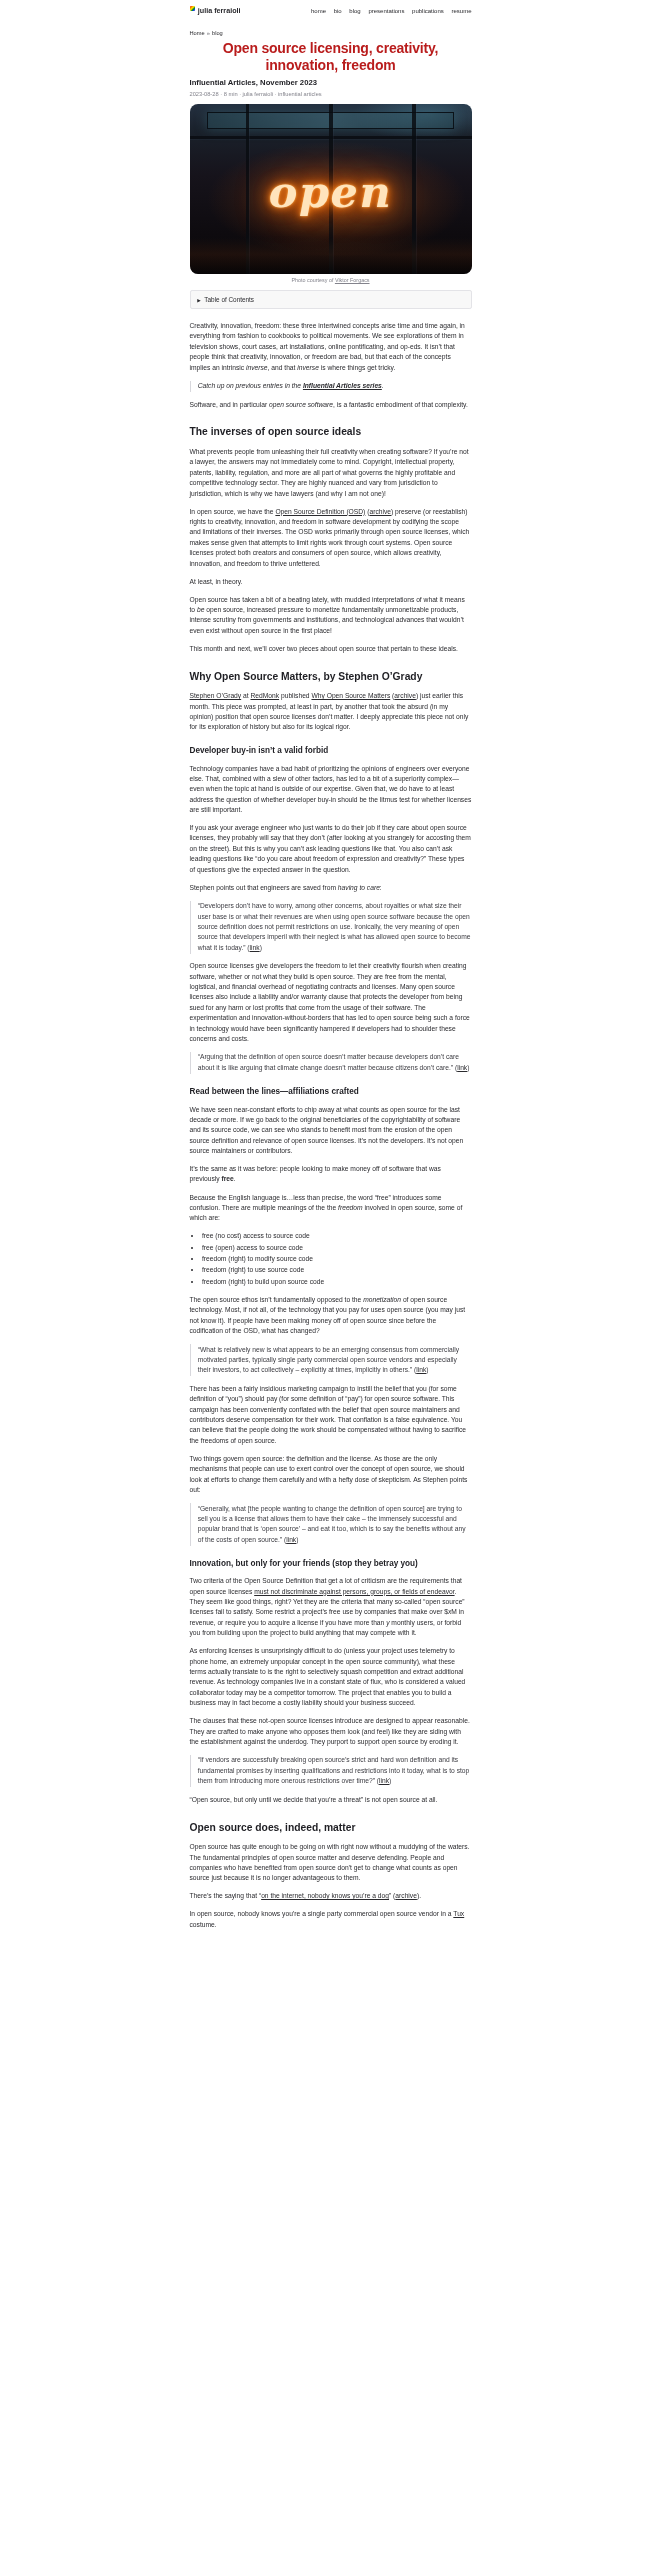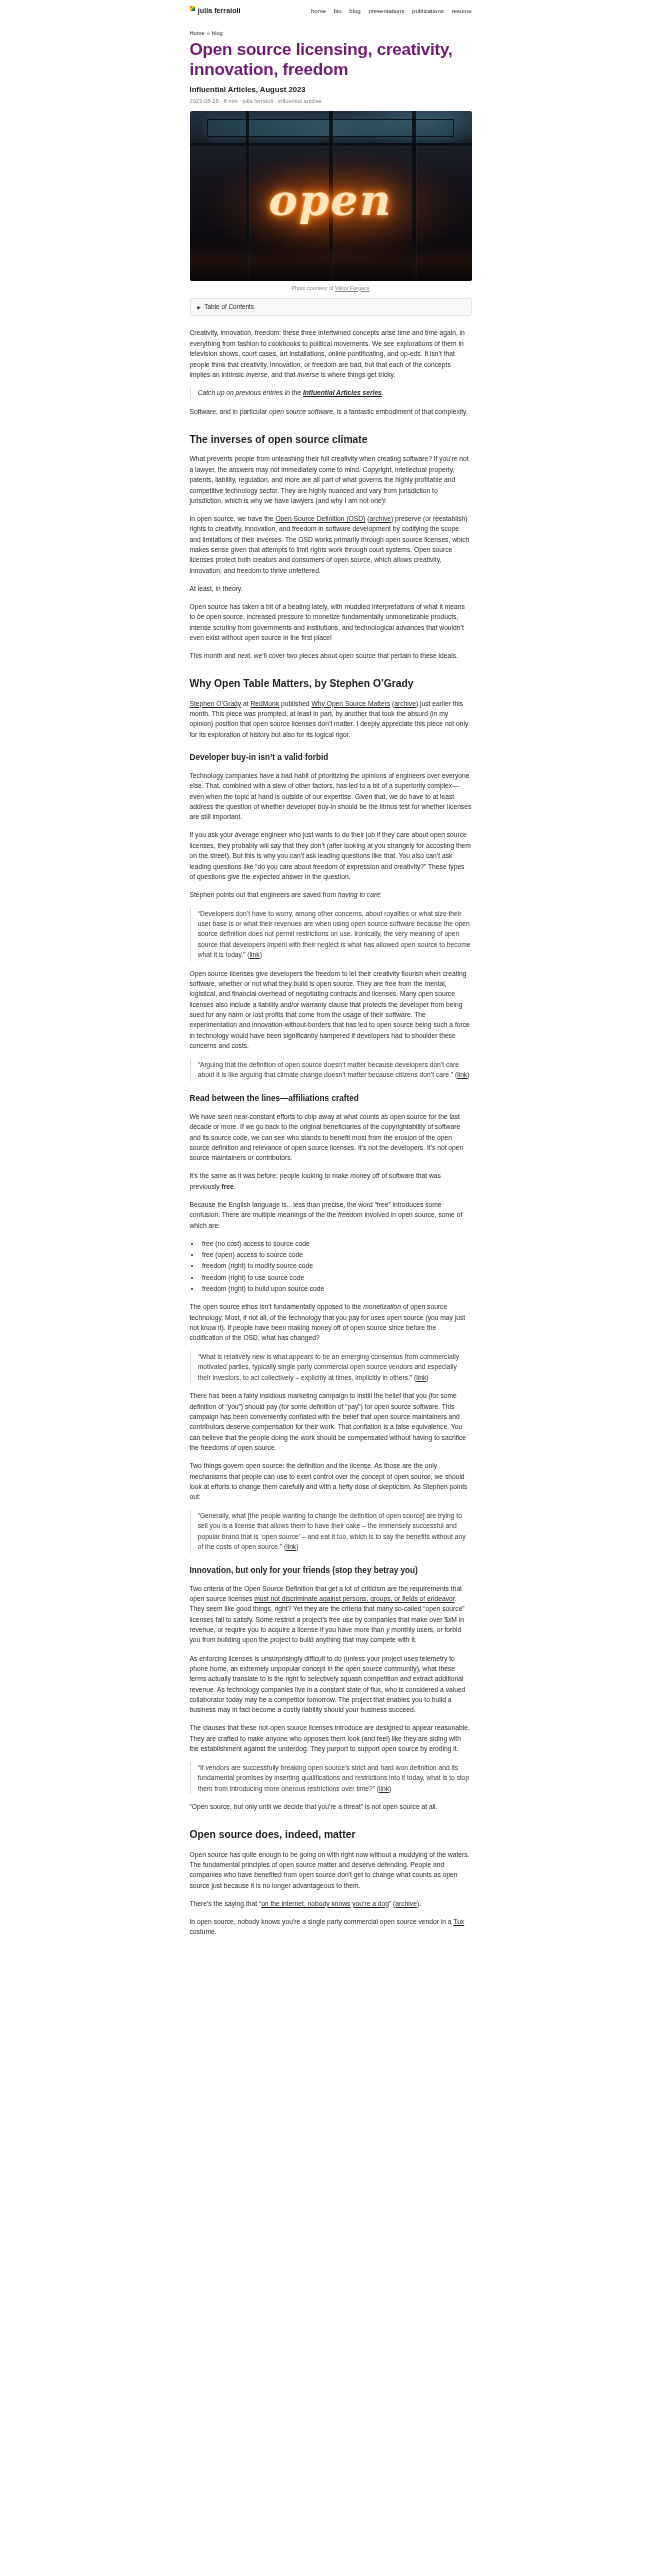--- a/index.html
+++ b/index.html
@@ -17,28 +17,28 @@
   .logo-sq { width: 5.2px; height: 5.2px; border-radius: 1px;
     background: linear-gradient(135deg,#e40303 0%,#ff8c00 25%,#ffed00 45%,#008026 65%,#004dff 82%,#750787 100%); }
   nav[data-name="site-nav"] a { font-size: 6px; color: #2a2a2e; text-decoration: none; margin-left: 7.7px; }
 
   
   .breadcrumb { font-size: 5.7px; margin: 10.3px 0 4.1px; color: #2a2a2e; }
   .breadcrumb a { color: #2a2a2e; text-decoration: none; }
   .breadcrumb .sep { margin: 0 2.1px; color: #6c6c73; }
 
   
-  h1.post-title { font-size: 17px; line-height: 1.22; margin: 1px 0 4.1px; letter-spacing: -0.2px; color: #701a75; }
+  h1.post-title { font-size: 14px; line-height: 1.22; margin: 1px 0 4.1px; letter-spacing: -0.2px; color: #b91c1c; text-align: center; }
   .post-subtitle { font-size: 7.7px; font-weight: bold; margin: 0 0 3.6px; color: #1f1f24; }
   .post-meta { font-size: 5.7px; color: #83838c; margin: 0 0 7.2px; }
 
   
   .hero-figure { margin: 0 0 5.2px; }
   .hero {
-    position: relative; width: 100%; height: 170px; border-radius: 2px; overflow: hidden;
+    position: relative; width: 100%; height: 170px; border-radius: 8px; overflow: hidden;
     background:
       radial-gradient(ellipse 62% 46% at 52% 56%, rgba(255,122,22,0.42), rgba(130,55,12,0.16) 55%, rgba(0,0,0,0) 74%),
       radial-gradient(ellipse 42% 26% at 84% 6%, rgba(92,160,188,0.35), rgba(0,0,0,0) 62%),
       linear-gradient(180deg, #243040 0%, #1a212b 16%, #16131b 42%, #0e0b0f 76%, #0a0709 100%);
   }
   .transom { position: absolute; top: 8.2px; left: 17.5px; right: 17.5px; height: 17.5px;
     background: linear-gradient(90deg, rgba(41,77,89,0.55), rgba(66,112,128,0.6), rgba(41,77,89,0.5));
     border: 1px solid rgba(8,12,18,0.9); box-shadow: 0 0 11.3px rgba(56,105,120,0.5); }
   .mullion { position: absolute; top: 0; bottom: 0; width: 3.6px; background: #0a0d12; box-shadow: 0.5px 0 0 rgba(70,90,105,0.35); opacity: 0.85; }
   .m1 { left: 20%; } .m2 { left: 49.5%; } .m3 { left: 79%; }
@@ -85,21 +85,21 @@
       <span data-name="site-title">julia ferraioli</span>
     </a>
     <nav data-name="site-nav"><a href="#" data-name="nav-link-home">home</a><a href="#" data-name="nav-link-bio">bio</a><a href="#" data-name="nav-link-blog">blog</a><a href="#" data-name="nav-link-presentations">presentations</a><a href="#" data-name="nav-link-publications">publications</a><a href="#" data-name="nav-link-resume">resume</a></nav>
   </header>
 
   <div class="breadcrumb" data-name="breadcrumb">
     <a href="#" data-name="breadcrumb-home-link">Home</a><span class="sep" data-name="breadcrumb-separator">»</span><a href="#" data-name="breadcrumb-blog-link">blog</a>
   </div>
 
   <h1 class="post-title" data-name="page-title">Open source licensing, creativity, innovation, freedom</h1>
-  <div class="post-subtitle" data-name="post-subtitle">Influential Articles, August 2023</div>
+  <div class="post-subtitle" data-name="post-subtitle">Influential Articles, November 2023</div>
   <div class="post-meta" data-name="post-meta">2023-08-28 · 8 min · julia ferraioli · influential articles</div>
 
   <figure class="hero-figure" data-name="hero-figure">
     <div class="hero" data-name="hero-image">
       <div class="transom" data-name="window-transom"></div>
       <div class="hbar" data-name="window-frame-bar"></div>
       <div class="mullion m1" data-name="window-mullion"></div>
       <div class="mullion m2" data-name="window-mullion"></div>
       <div class="mullion m3" data-name="window-mullion"></div>
       <div class="floor-reflection" data-name="floor-reflection"></div>
@@ -111,27 +111,27 @@
   </figure>
 
   <div class="toc" data-name="table-of-contents-toggle">
     <span class="toc-marker" data-name="toc-expand-icon">▶</span><span data-name="toc-label">Table of Contents</span>
   </div>
 
   <div class="post-content" data-name="article-body">
       <p data-name="paragraph"><span data-name="text-segment">Creativity, innovation, freedom: these three intertwined concepts arise time and time again, in everything from fashion to cookbooks to political movements. We see explorations of them in television shows, court cases, art installations, online pontificating, and op-eds. It isn’t that people think that creativity, innovation, or freedom are bad, but that each of the concepts implies an intrinsic </span><span data-name="text-segment" class="it">inverse</span><span data-name="text-segment">, and that </span><span data-name="text-segment" class="it">inverse</span><span data-name="text-segment"> is where things get tricky.</span></p>
       <blockquote data-name="series-callout" class="callout"><span data-name="text-segment">Catch up on previous entries in the </span><a data-name="inline-link" href="#" class="bd">Influential Articles series</a><span data-name="text-segment">.</span></blockquote>
       <p data-name="paragraph"><span data-name="text-segment">Software, and in particular </span><span data-name="text-segment" class="it">open source software</span><span data-name="text-segment">, is a fantastic embodiment of that complexity.</span></p>
-      <h2 data-name="section-heading">The inverses of open source climate</h2>
+      <h2 data-name="section-heading">The inverses of open source ideals</h2>
       <p data-name="paragraph"><span data-name="text-segment">What prevents people from unleashing their full creativity when creating software? If you’re not a lawyer, the answers may not immediately come to mind. Copyright, intellectual property, patents, liability, regulation, and more are all part of what governs the highly profitable and competitive technology sector. They are highly nuanced and vary from jurisdiction to jurisdiction, which is why we have lawyers (and why I am not one)!</span></p>
       <p data-name="paragraph"><span data-name="text-segment">In open source, we have the </span><a data-name="inline-link" href="#">Open Source Definition (OSD)</a><span data-name="text-segment"> (</span><a data-name="inline-link" href="#">archive</a><span data-name="text-segment">) preserve (or reestablish) rights to creativity, innovation, and freedom in software development by codifying the scope and limitations of their inverses. The OSD works primarily through open source licenses, which makes sense given that attempts to limit rights work through court systems. Open source licenses protect both creators and consumers of open source, which allows creativity, innovation, and freedom to thrive unfettered.</span></p>
       <p data-name="paragraph"><span data-name="text-segment">At least, in theory.</span></p>
       <p data-name="paragraph"><span data-name="text-segment">Open source has taken a bit of a beating lately, with muddied interpretations of what it means to </span><span data-name="text-segment" class="it">be</span><span data-name="text-segment"> open source, increased pressure to monetize fundamentally unmonetizable products, intense scrutiny from governments and institutions, and technological advances that wouldn’t even exist without open source in the first place!</span></p>
       <p data-name="paragraph"><span data-name="text-segment">This month and next, we’ll cover two pieces about open source that pertain to these ideals.</span></p>
-      <h2 data-name="section-heading">Why Open Table Matters, by Stephen O’Grady</h2>
+      <h2 data-name="section-heading">Why Open Source Matters, by Stephen O’Grady</h2>
       <p data-name="paragraph"><a data-name="inline-link" href="#">Stephen O’Grady</a><span data-name="text-segment"> at </span><a data-name="inline-link" href="#">RedMonk</a><span data-name="text-segment"> published </span><a data-name="inline-link" href="#">Why Open Source Matters</a><span data-name="text-segment"> (</span><a data-name="inline-link" href="#">archive</a><span data-name="text-segment">) just earlier this month. This piece was prompted, at least in part, by another that took the absurd (in my opinion) position that open source licenses don’t matter. I deeply appreciate this piece not only for its exploration of history but also for its logical rigor.</span></p>
       <h3 data-name="section-heading">Developer buy-in isn’t a valid forbid</h3>
       <p data-name="paragraph"><span data-name="text-segment">Technology companies have a bad habit of prioritizing the opinions of engineers over everyone else. That, combined with a slew of other factors, has led to a bit of a superiority complex—even when the topic at hand is outside of our expertise. Given that, we do have to at least address the question of whether developer buy-in should be the litmus test for whether licenses are still important.</span></p>
       <p data-name="paragraph"><span data-name="text-segment">If you ask your average engineer who just wants to do their job if they care about open source licenses, they probably will say that they don’t (after looking at you strangely for accosting them on the street). But this is why you can’t ask leading questions like that. You also can’t ask leading questions like “do you care about freedom of expression and creativity?” These types of questions give the expected answer in the question.</span></p>
       <p data-name="paragraph"><span data-name="text-segment">Stephen points out that engineers are saved from </span><span data-name="text-segment" class="it">having to care</span><span data-name="text-segment">:</span></p>
       <blockquote data-name="quote-block"><span data-name="text-segment">“Developers don’t have to worry, among other concerns, about royalties or what size their user base is or what their revenues are when using open source software because the open source definition does not permit restrictions on use. Ironically, the very meaning of open source that developers imperil with their neglect is what has allowed open source to become what it is today.” (</span><a data-name="inline-link" href="#">link</a><span data-name="text-segment">)</span></blockquote>
       <p data-name="paragraph"><span data-name="text-segment">Open source licenses give developers the freedom to let their creativity flourish when creating software, whether or not what they build is open source. They are free from the mental, logistical, and financial overhead of negotiating contracts and licenses. Many open source licenses also include a liability and/or warranty clause that protects the developer from being sued for any harm or lost profits that come from the usage of their software. The experimentation and innovation-without-borders that has led to open source being such a force in technology would have been significantly hampered if developers had to shoulder these concerns and costs.</span></p>
       <blockquote data-name="quote-block"><span data-name="text-segment">“Arguing that the definition of open source doesn’t matter because developers don’t care about it is like arguing that climate change doesn’t matter because citizens don’t care.” (</span><a data-name="inline-link" href="#">link</a><span data-name="text-segment">)</span></blockquote>
       <h3 data-name="section-heading">Read between the lines—affiliations crafted</h3>
       <p data-name="paragraph"><span data-name="text-segment">We have seen near-constant efforts to chip away at what counts as open source for the last decade or more. If we go back to the original beneficiaries of the copyrightability of software and its source code, we can see who stands to benefit most from the erosion of the open source definition and relevance of open source licenses. It’s not the developers. It’s not open source maintainers or contributors.</span></p>

